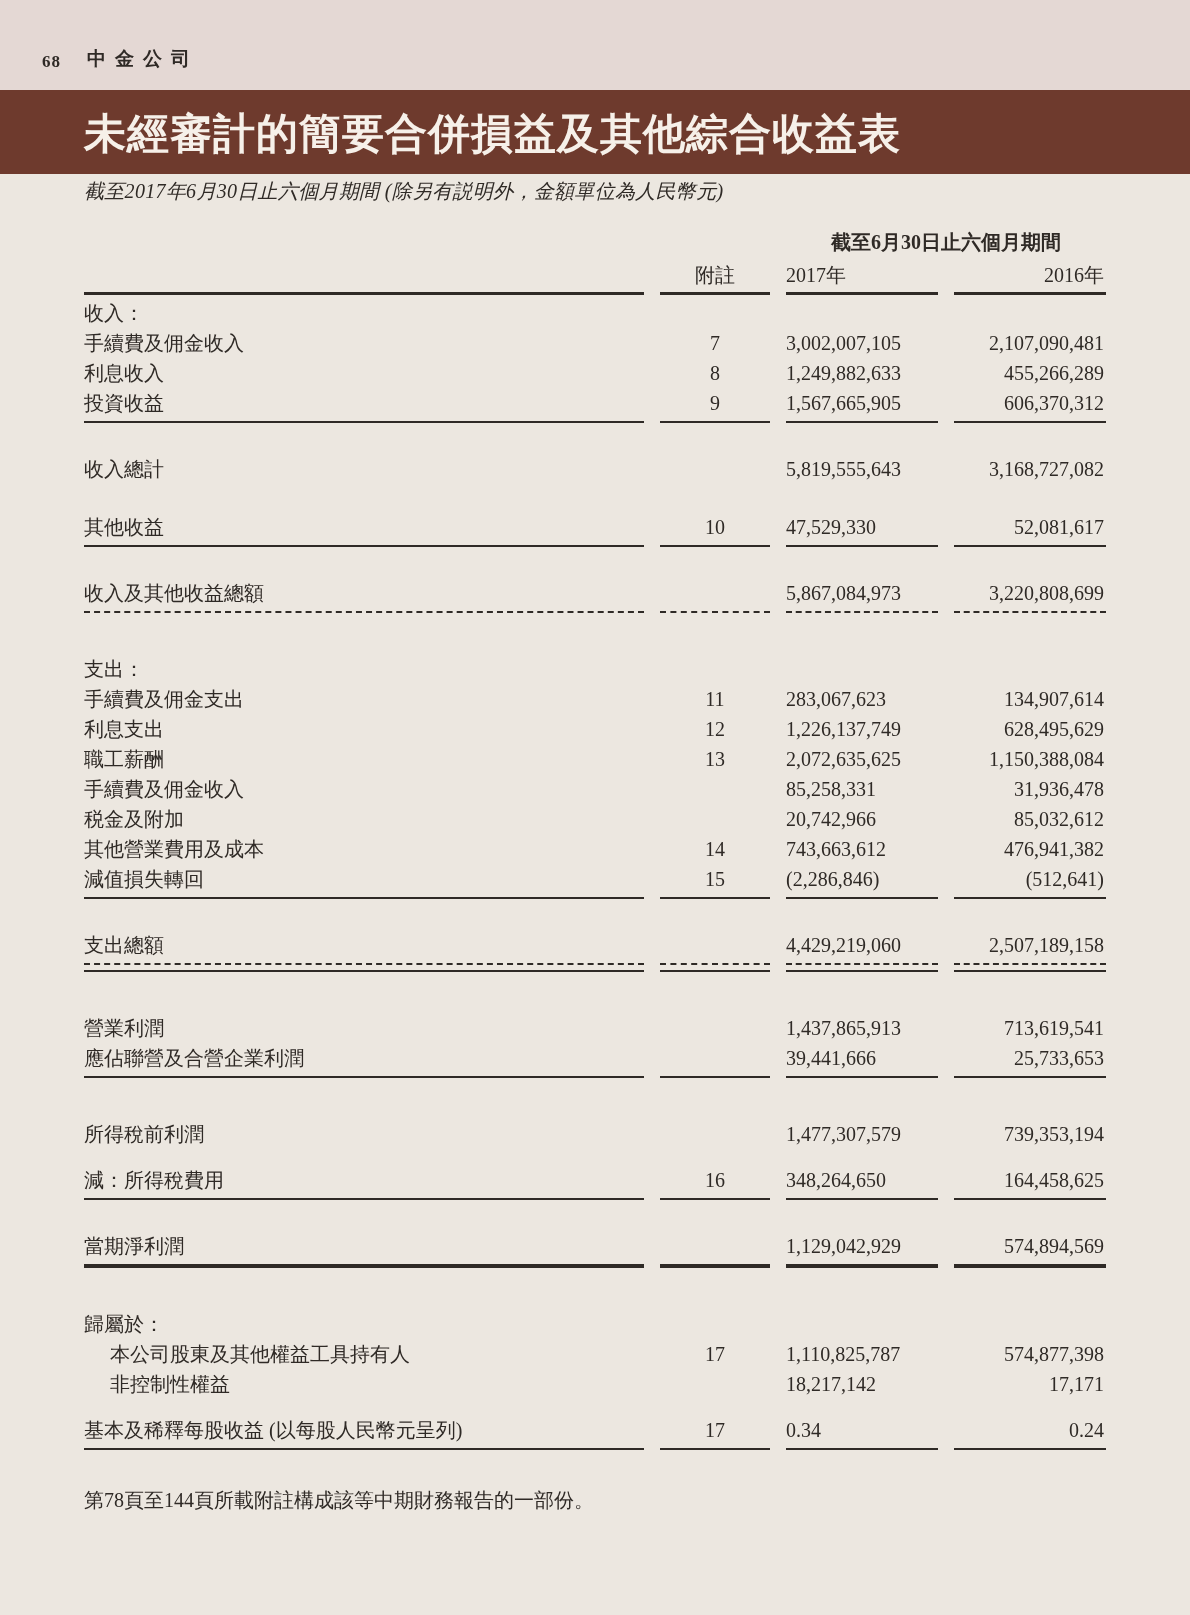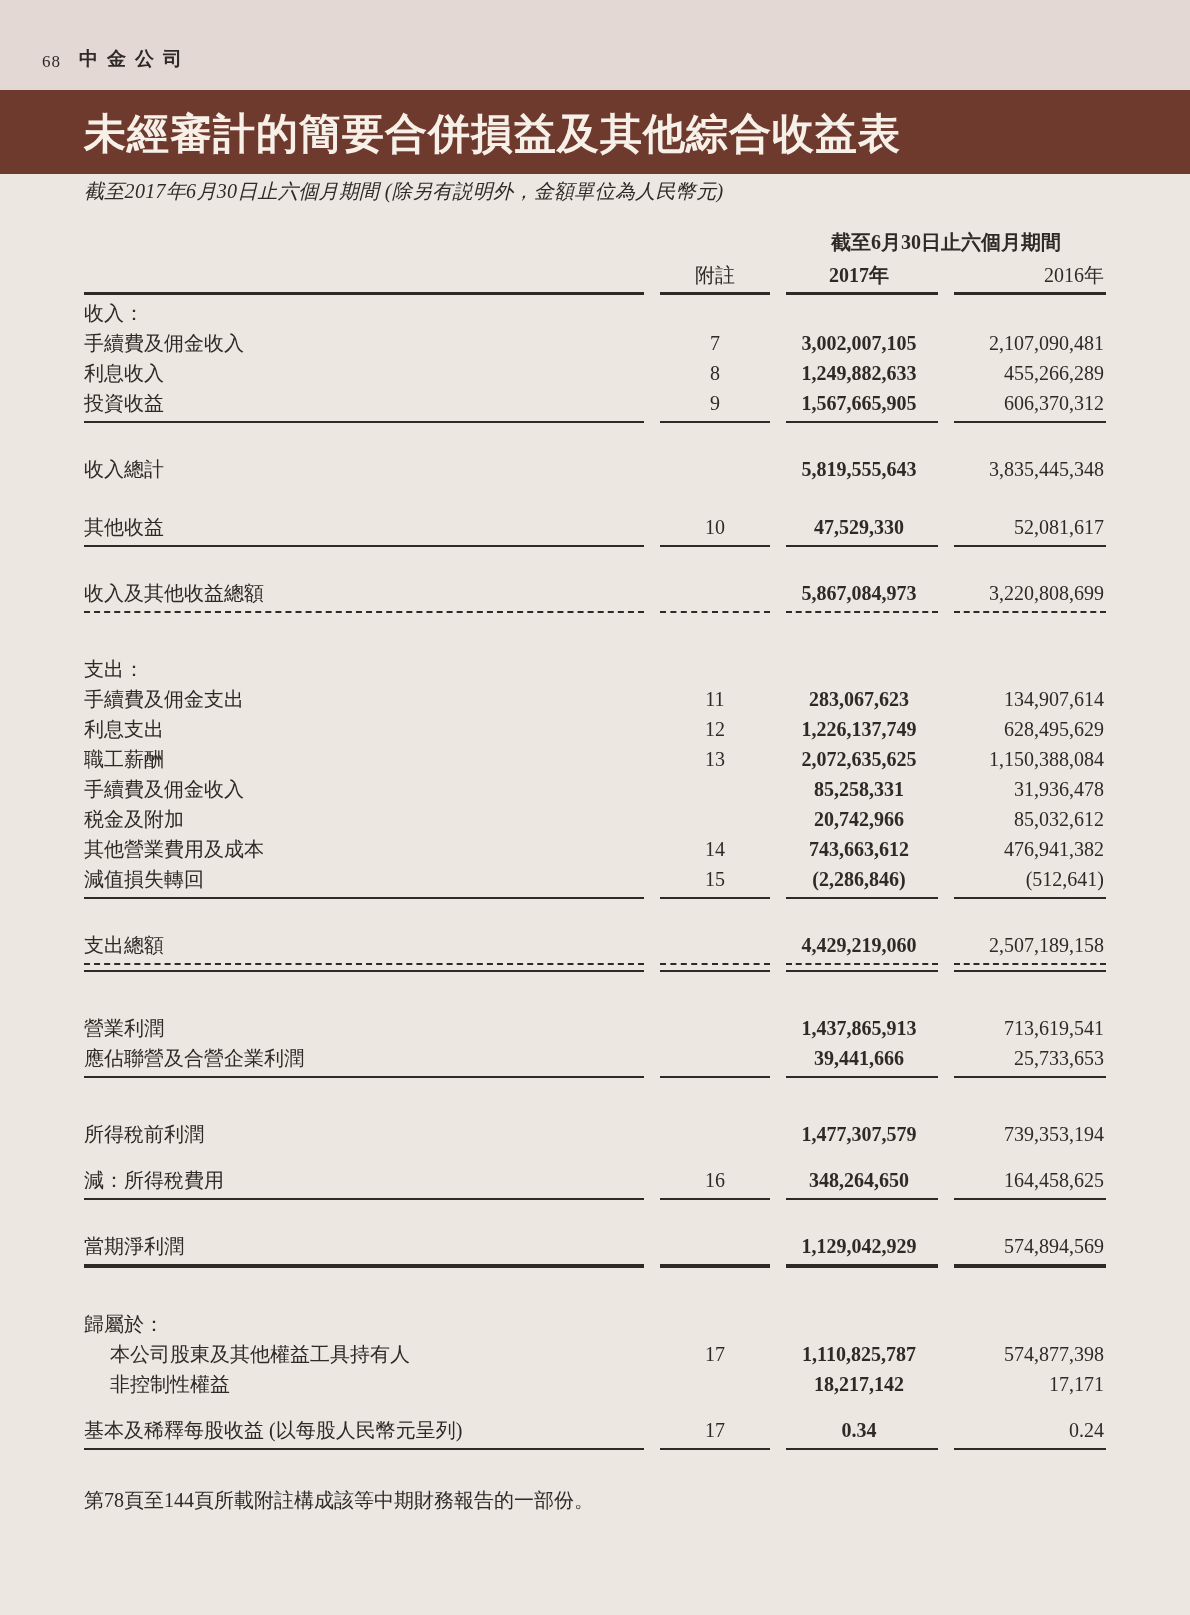--- a/index.html
+++ b/index.html
@@ -12,36 +12,36 @@
   html,body{margin:0;padding:0;}
   body{
     width:1190px;min-height:1615px;
     background:var(--paper);
     color:var(--ink);
     font-family:"Liberation Serif","DejaVu Serif",serif;
     overflow:hidden;
   }
   
   .topstrip{height:90px;background:var(--strip);box-sizing:border-box;padding:46px 0 0 42px;}
-  .pageno{font-size:17px;letter-spacing:1px;font-weight:normal;vertical-align:bottom;}
-  .company{font-size:19px;font-weight:bold;letter-spacing:9px;margin-left:14px;vertical-align:bottom;}
+  .pageno{font-size:17px;letter-spacing:1px;font-weight:bold;vertical-align:bottom;}
+  .company{font-size:19px;font-weight:bold;letter-spacing:9px;margin-left:22px;vertical-align:bottom;}
   
   .banner{height:84px;background:var(--banner);display:flex;align-items:center;}
   .banner h1{
     margin:3px 0 0 84px;color:var(--banner-text);
     font-size:42px;font-weight:bold;letter-spacing:1px;line-height:1;
   }
   .subtitle{margin:4px 84px 0;font-style:italic;font-size:20px;letter-spacing:.3px;}
   
   .fintable{margin:24px 84px 0;}
   .row{display:grid;grid-template-columns:1fr 110px 152px 152px;column-gap:16px;}
   .row>div{min-height:30px;line-height:30px;font-size:20px;}
   .c-label{text-align:left;white-space:nowrap;}
   .c-note{text-align:center;}
-  .c-17{text-align:center;font-weight:bold;padding-right:6px;}
+  .c-17{text-align:left;font-weight:normal;padding-right:6px;}
   .c-16{text-align:right;padding-right:2px;}
   .indent .c-label{padding-left:26px;}
   .header-group>.c-span{grid-column:3/5;text-align:center;font-weight:bold;font-size:20px;line-height:26px;min-height:26px;}
   .header-cols>div{line-height:32px;min-height:32px;}
   .header-cols .c-16{font-weight:normal;}
   
   .rrule>div{min-height:0;height:0;border-bottom:2px solid var(--ink);margin-top:3px;margin-bottom:3px;}
   .rrule.hdr>div{border-bottom-width:3px;margin-top:1px;}
   .rrule.thick>div{border-bottom-width:4px;}
   .rrule.dashed>div{border-bottom:2px dashed var(--ink);}
@@ -113,21 +113,21 @@
         <div></div>
         <div></div>
         <div></div>
         <div></div>
       </div>
       <div class="gap-md"></div>
       <div class="row">
         <div class="c-label">收入總計</div>
         <div class="c-note"></div>
         <div class="c-17">5,819,555,643</div>
-        <div class="c-16">3,835,445,348</div>
+        <div class="c-16">3,168,727,082</div>
       </div>
       <div class="gap-md"></div>
       <div class="row">
         <div class="c-label">其他收益</div>
         <div class="c-note">10</div>
         <div class="c-17">47,529,330</div>
         <div class="c-16">52,081,617</div>
       </div>
       <div class="row rrule solid">
         <div></div>

